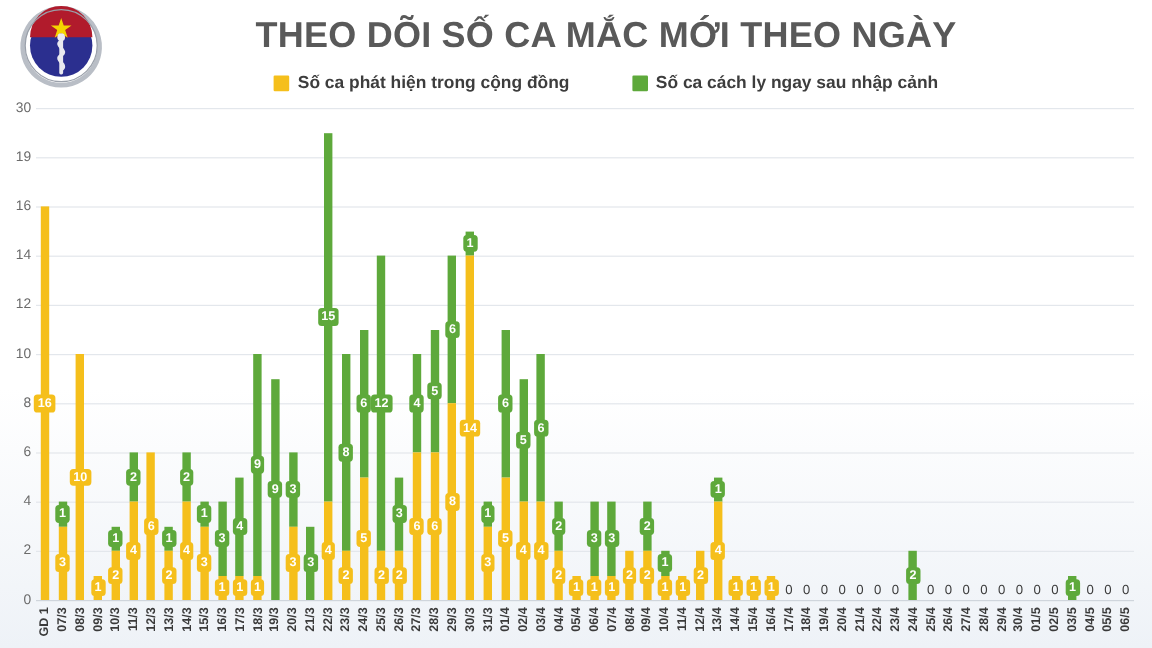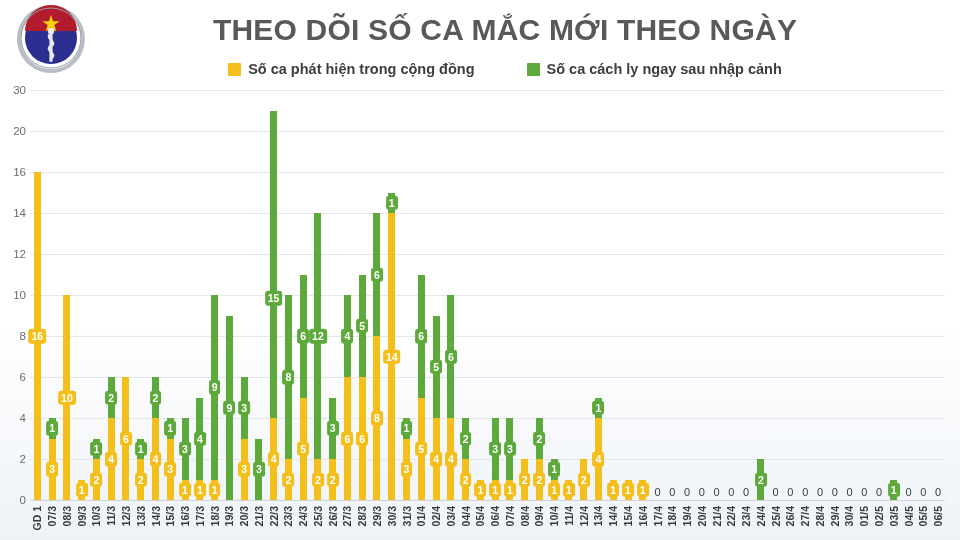--- a/index.html
+++ b/index.html
@@ -104,21 +104,21 @@
   <div id="ylabels">
       <div class="ytick" style="top: 410px;">0</div>
       <div class="ytick" style="top: 369px;">2</div>
       <div class="ytick" style="top: 328px;">4</div>
       <div class="ytick" style="top: 287px;">6</div>
       <div class="ytick" style="top: 246px;">8</div>
       <div class="ytick" style="top: 205px;">10</div>
       <div class="ytick" style="top: 164px;">12</div>
       <div class="ytick" style="top: 123px;">14</div>
       <div class="ytick" style="top: 82px;">16</div>
-      <div class="ytick" style="top: 41px;">20</div>
+      <div class="ytick" style="top: 41px;">19</div>
       <div class="ytick" style="top: 0px;">30</div>
     </div>
   <div id="grid">
       <div class="gridline zero" style="top: 410px;"></div>
       <div class="gridline" style="top: 369px;"></div>
       <div class="gridline" style="top: 328px;"></div>
       <div class="gridline" style="top: 287px;"></div>
       <div class="gridline" style="top: 246px;"></div>
       <div class="gridline" style="top: 205px;"></div>
       <div class="gridline" style="top: 164px;"></div>
@@ -233,21 +233,21 @@
           <span class="vlabel y" style="top: 50%;">3</span>
         </div>
       </div>
       <div class="col">
         <div class="seg g" style="height: 61.5px;">
           <span class="vlabel g" style="top: 50%;">3</span>
         </div>
       </div>
       <div class="col">
         <div class="seg g" style="height: 307.5px;">
-          <span class="vlabel g" style="top: 50%; margin-top: 34px;">15</span>
+          <span class="vlabel g" style="top: 50%;">15</span>
         </div>
         <div class="seg y" style="height: 82px;">
           <span class="vlabel y" style="top: 50%;">4</span>
         </div>
       </div>
       <div class="col">
         <div class="seg g" style="height: 164px;">
           <span class="vlabel g" style="top: 50%;">8</span>
         </div>
         <div class="seg y" style="height: 41px;">

